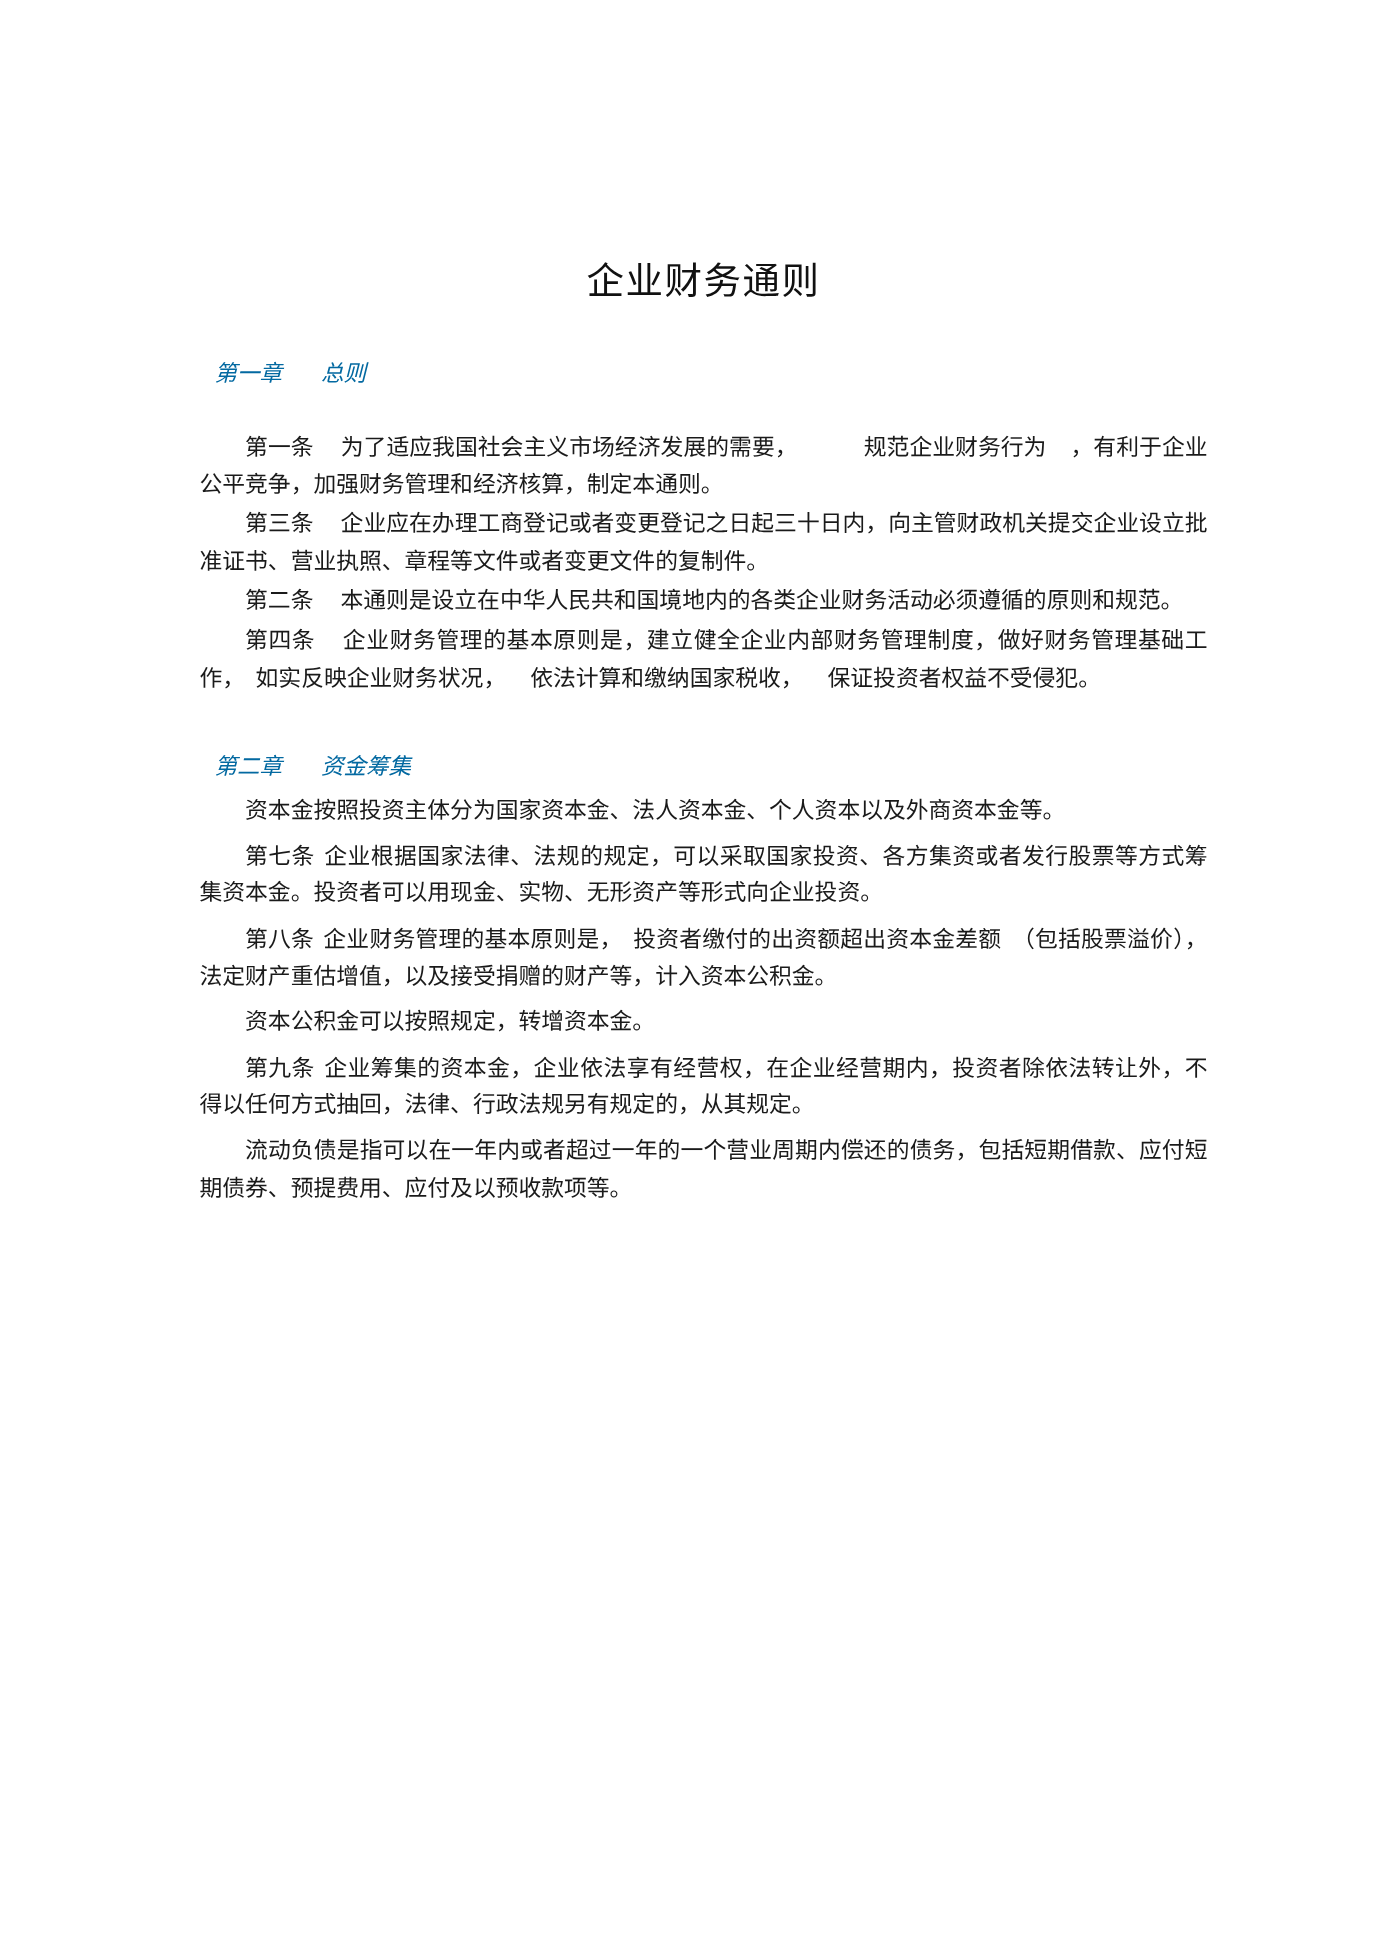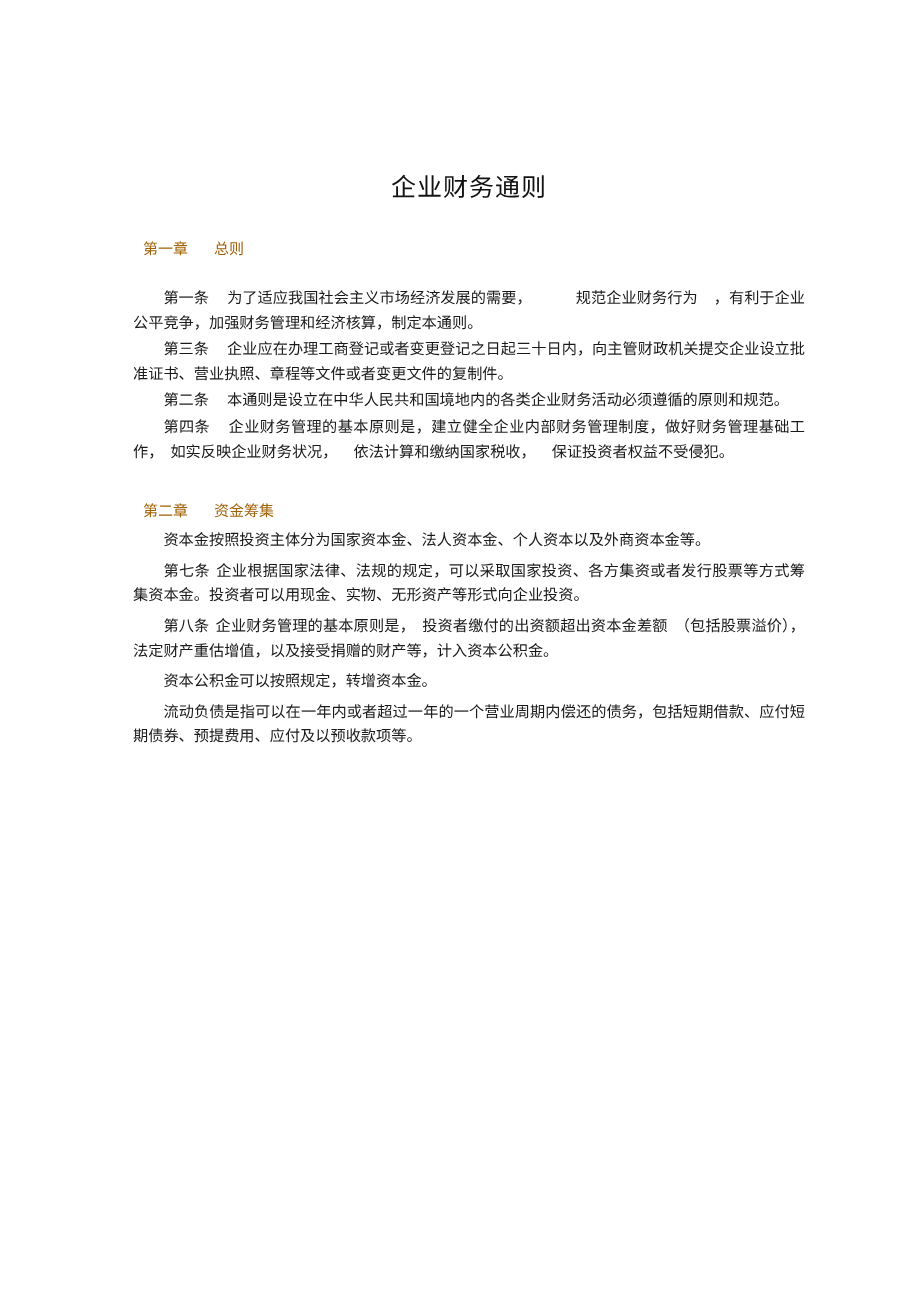--- a/index.html
+++ b/index.html
@@ -51,21 +51,22 @@
     color: #111111;
     letter-spacing: 0.2px;
   }
 
   
   .chapter {
     font-size: 15px;
     line-height: 22px;
     margin: 0;
     padding-left: 10px;
-    color: #a16207;
+    color: #0369a1;
+    font-style: italic;
   }
   .chapter .ch-num { }
   .chapter .ch-gap { display: inline-block; width: 26px; }
 
   .chapter-1 { padding-top: 34px; }
   .chapter-2 { padding-top: 36px; }
 
   
   p.para {
     font-size: 15.2px;
@@ -120,19 +121,20 @@
 
     <p class="para indent2 gap-md">资本金按照投资主体分为国家资本金、法人资本金、个人资本以及外商资本金等。</p>
 
     <p class="para indent2 gap-md"><span>第七条</span><span class="sp-art-sm"></span><span>企业根据国家法律、法规的规定，可以采取国家投资、各方集资或者发行股票等方式筹集资本金。投资者可以用现金、实物、无形资产等形式向企业投资。</span></p>
 
 
     <p class="para indent2 gap-md"><span>第八条</span><span class="sp-art-sm"></span><span>企业财务管理的基本原则是，</span><span class="sp-s"></span><span>投资者缴付的出资额超出资本金差额</span><span class="sp-s"></span><span>（包括股票溢价），法定财产重估增值，以及接受捐赠的财产等，计入资本公积金。</span></p>
 
     <p class="para indent2 gap-md">资本公积金可以按照规定，转增资本金。</p>
 
+    <p class="para indent2 gap-md"><span>第九条</span><span class="sp-art-sm"></span><span>企业筹集的资本金，企业依法享有经营权，在企业经营期内，投资者除依法转让外，不得以任何方式抽回，法律、行政法规另有规定的，从其规定。</span></p>
 
 
 
     <p class="para indent2 gap-md">流动负债是指可以在一年内或者超过一年的一个营业周期内偿还的债务，包括短期借款、应付短期债券、预提费用、应付及以预收款项等。</p>
 
   </div>
 </div>
 
 </body></html>

